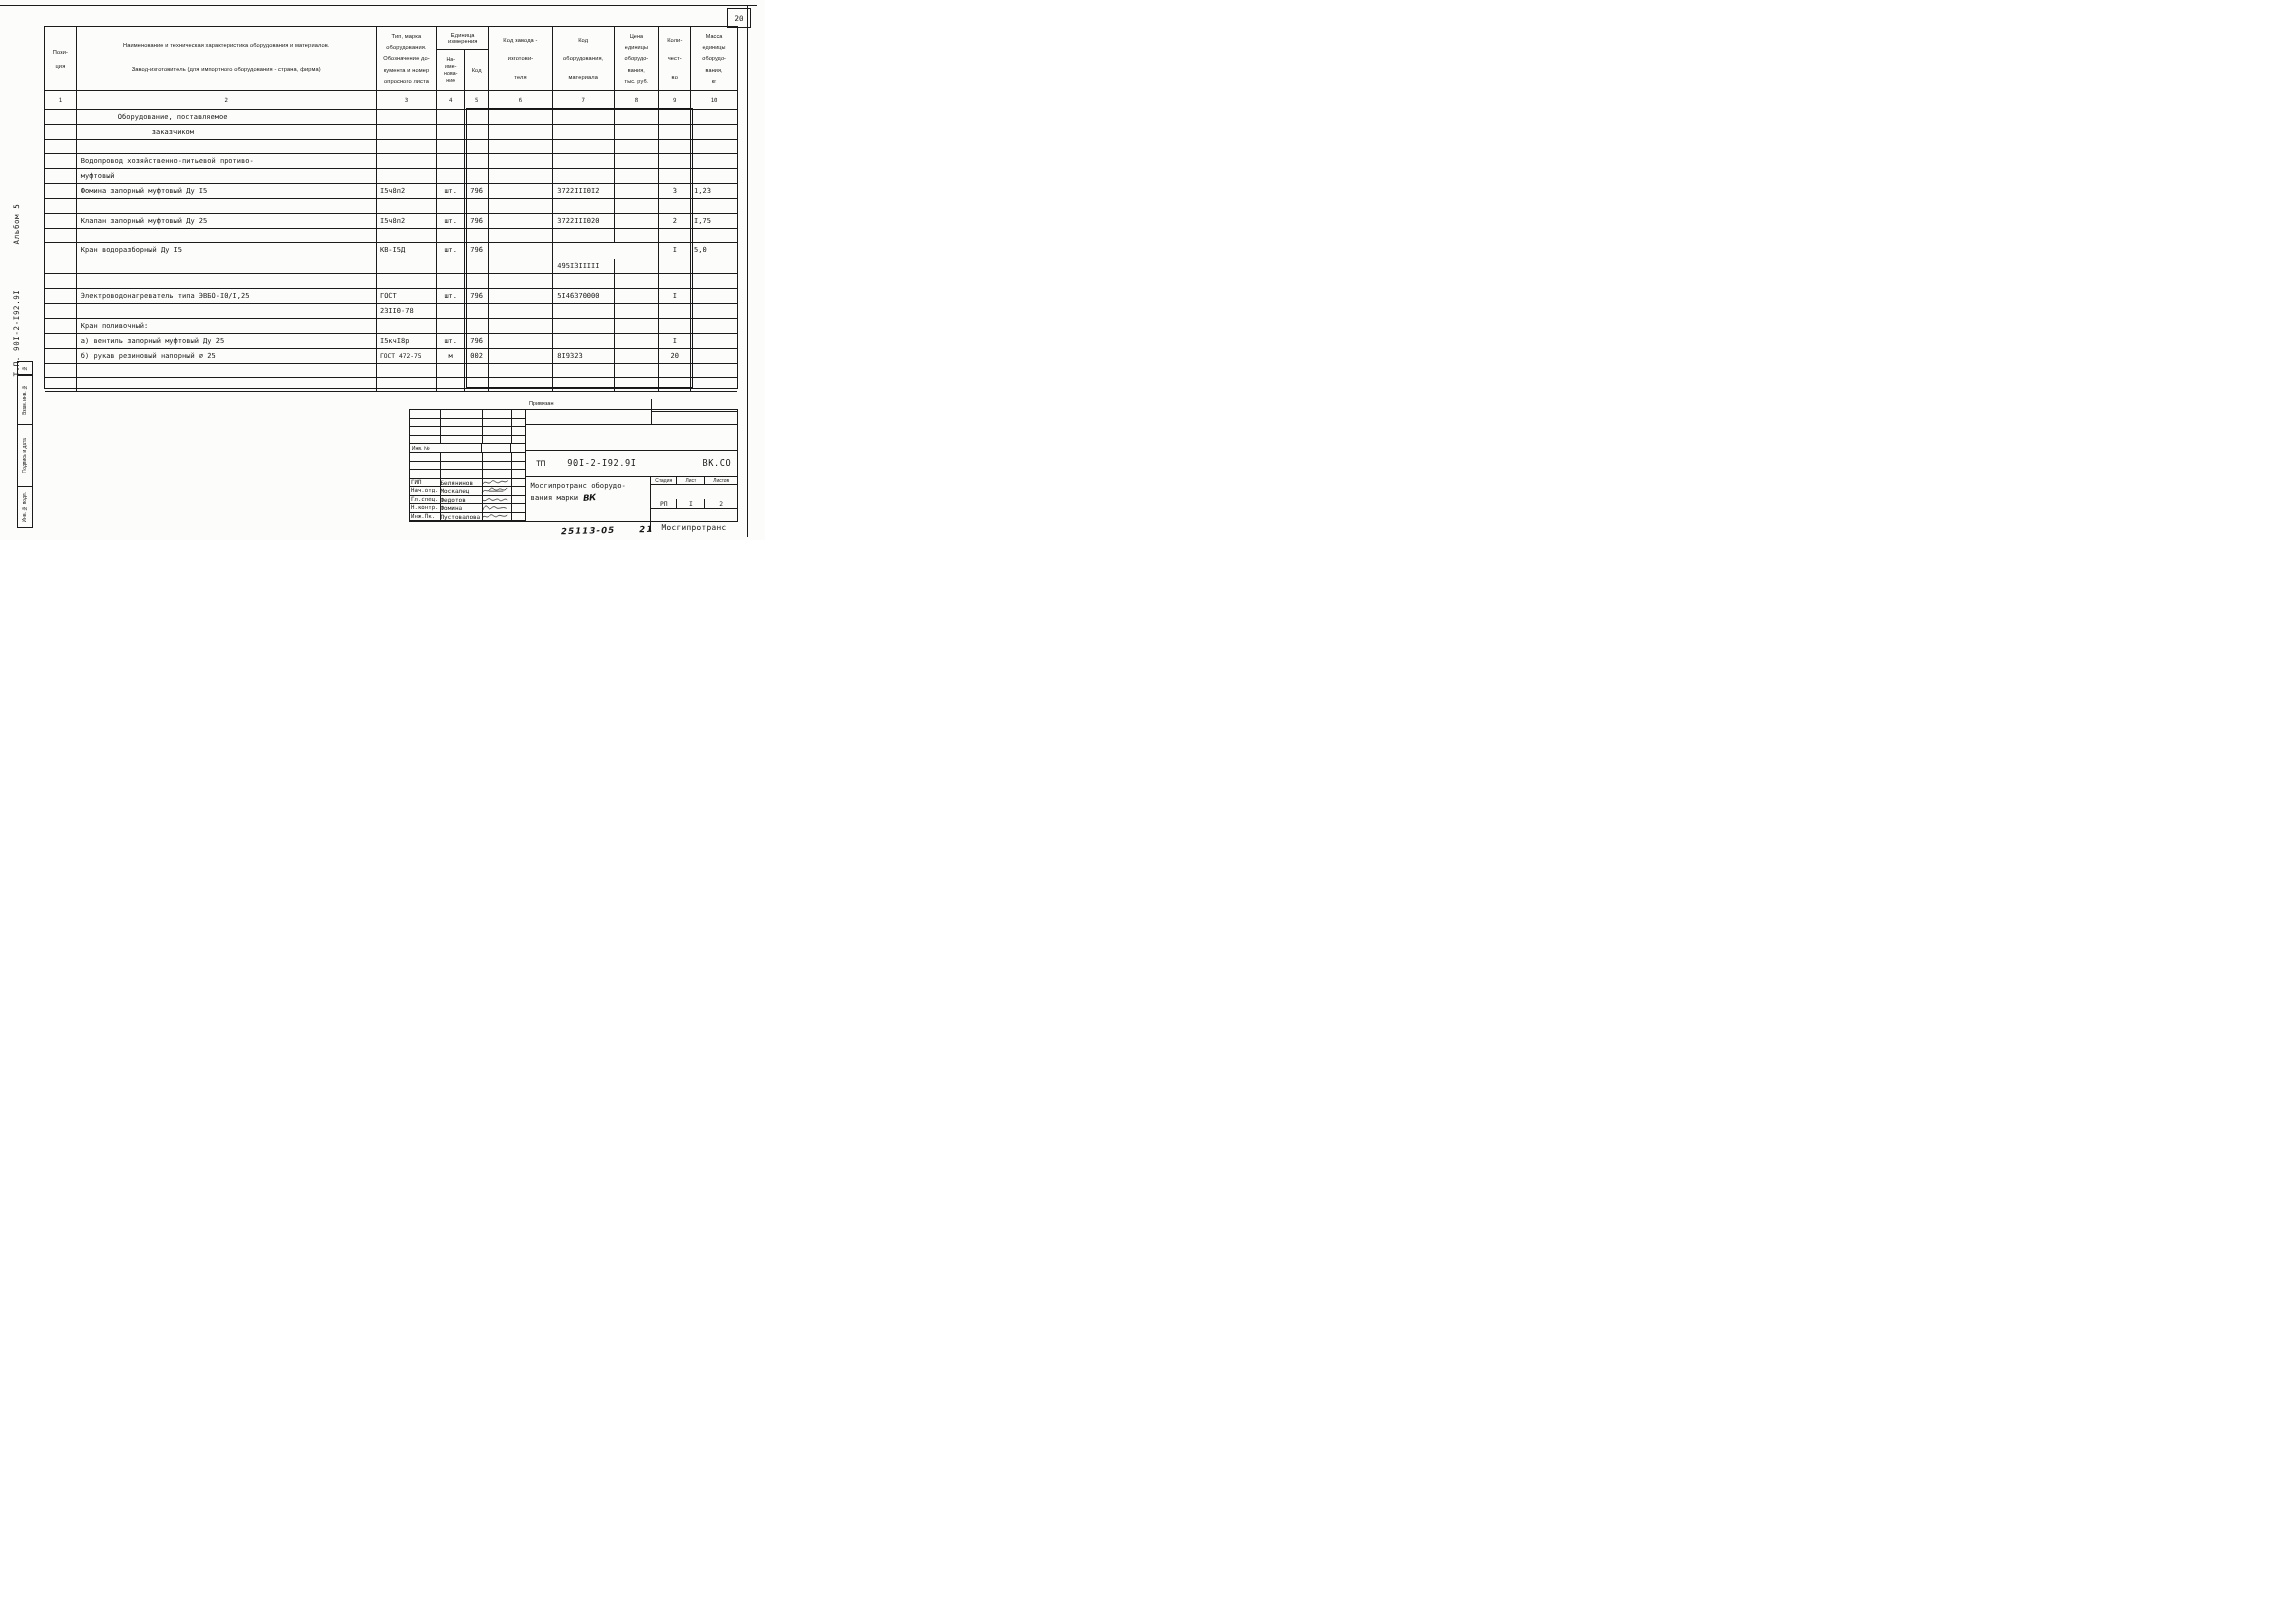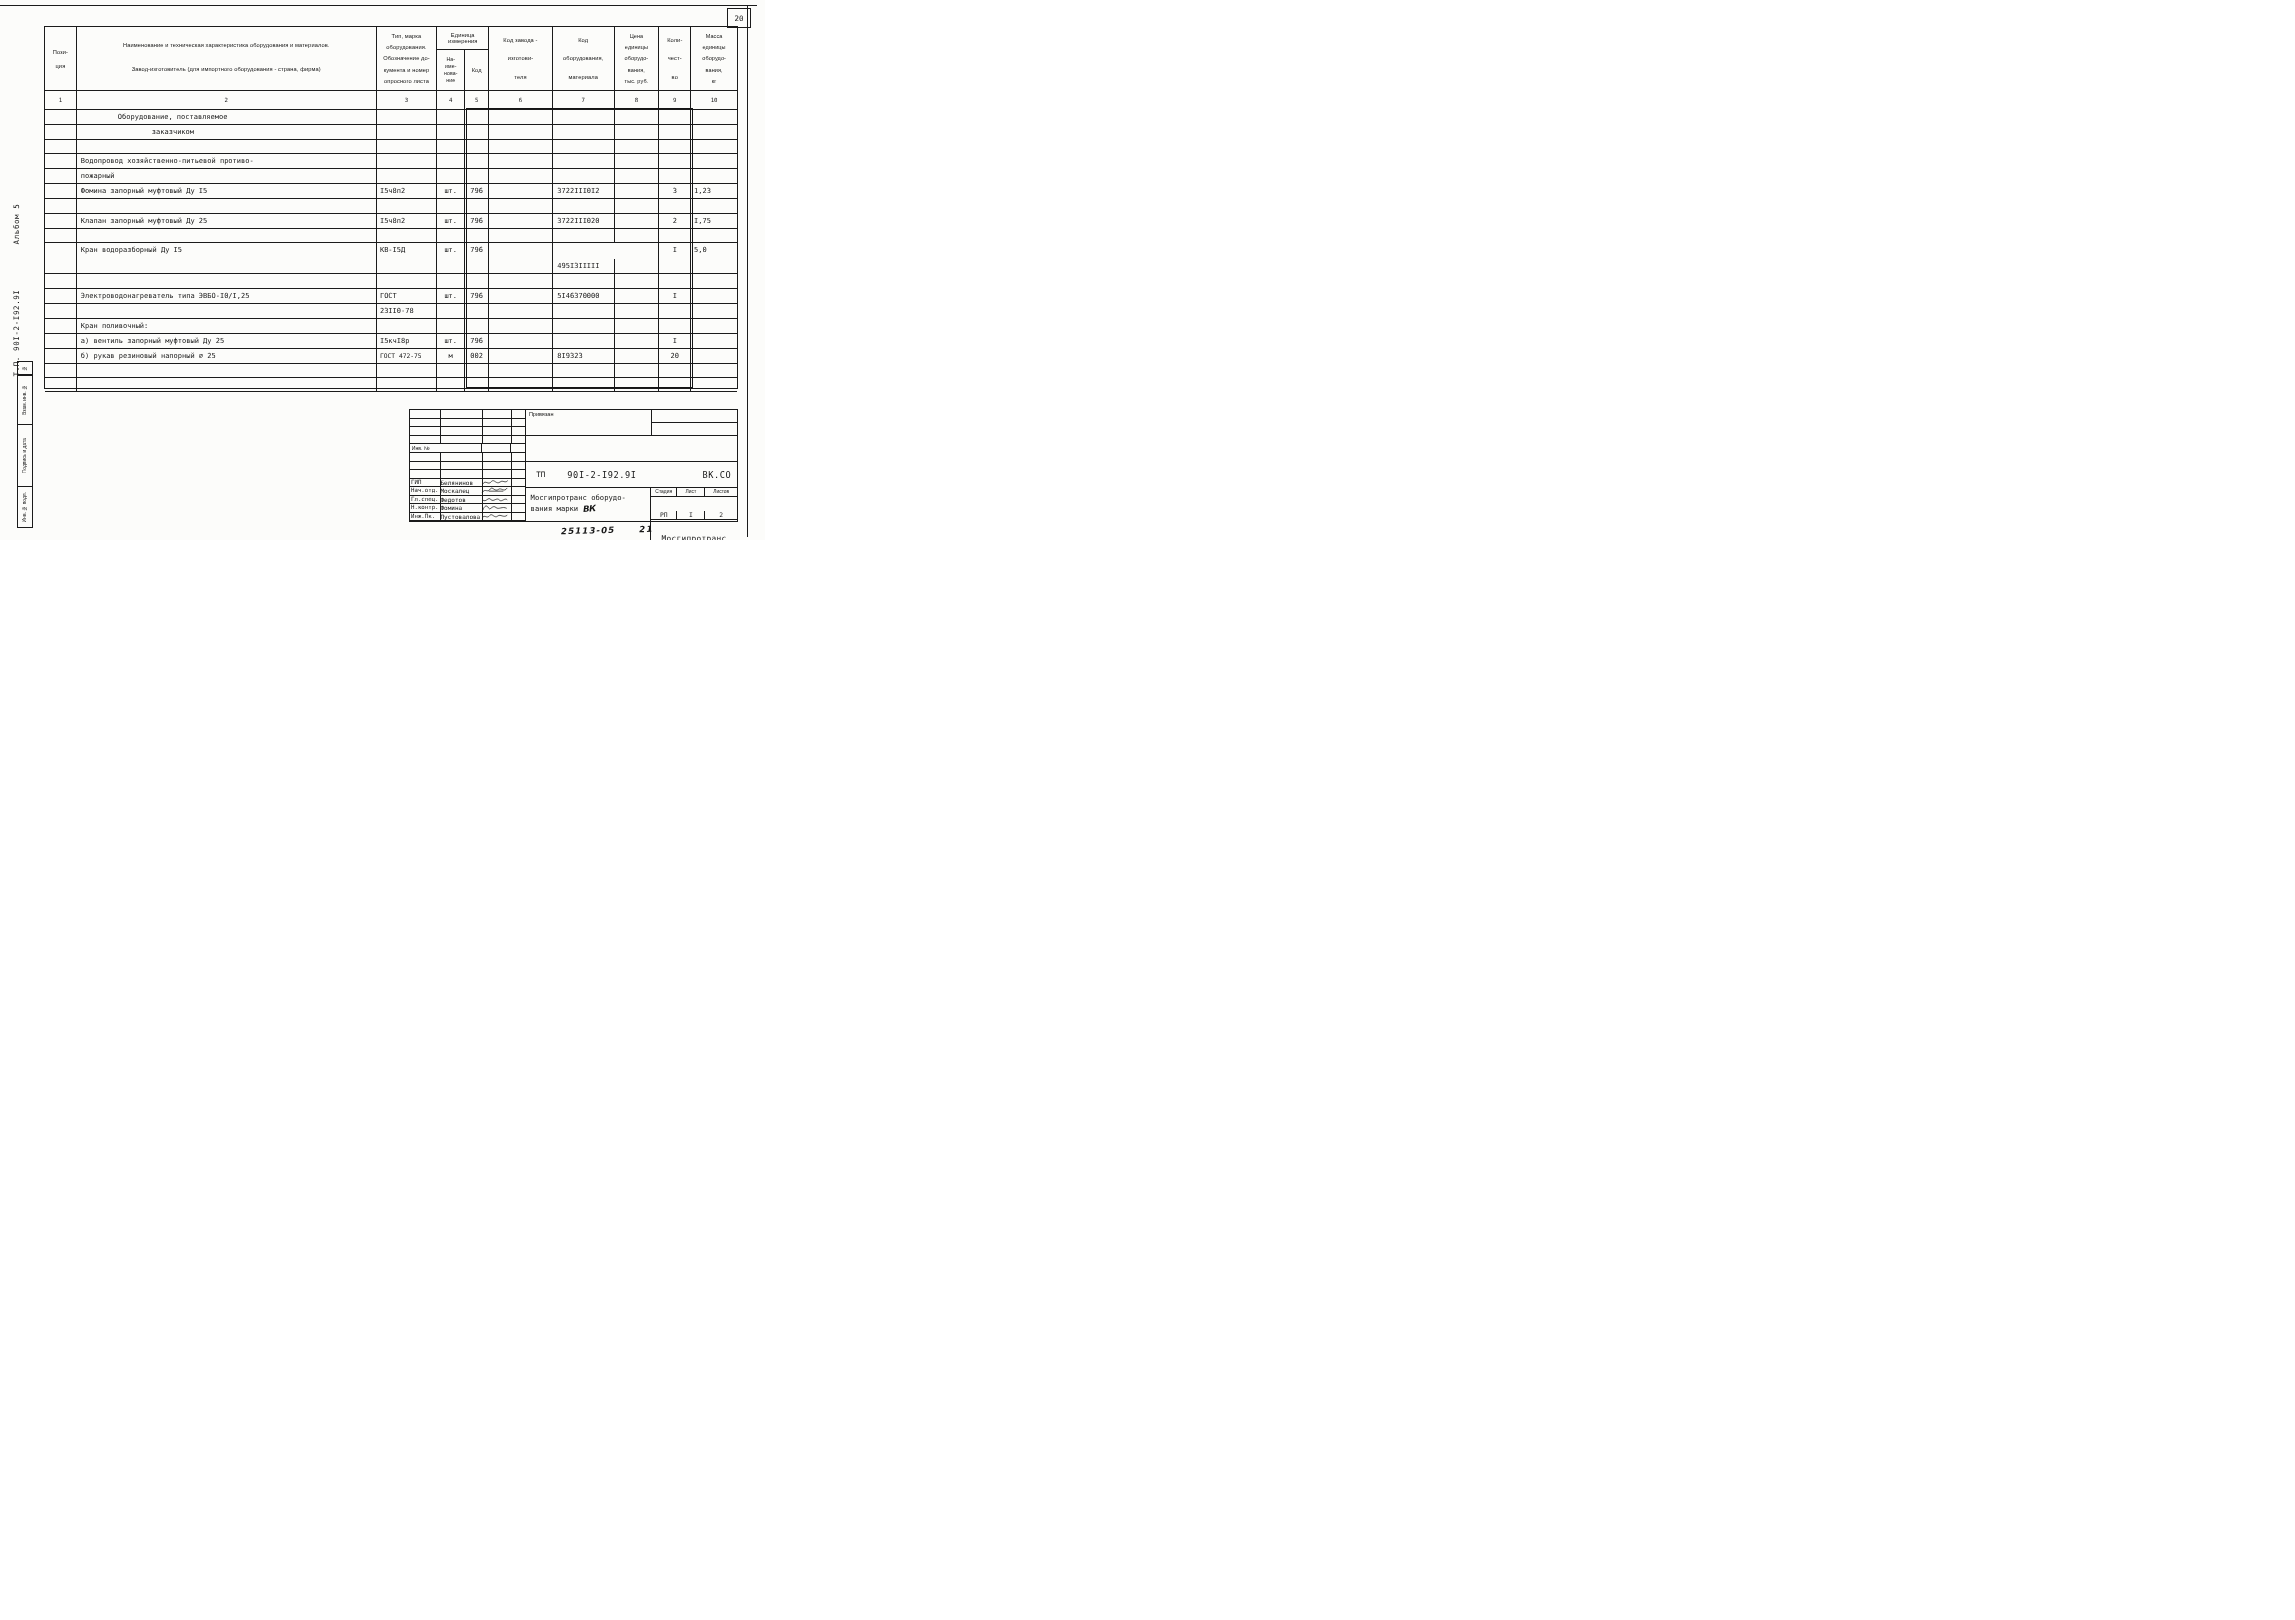--- a/index.html
+++ b/index.html
@@ -60,21 +60,21 @@
   .lrow{display:flex;flex:0 0 8.6px;box-sizing:border-box;}
   .lrow div{border-right:0.6px solid #1b1b1b;border-bottom:0.6px solid #1b1b1b;box-sizing:border-box;}
   .lrow div:last-child{border-right:none;}
   .ca{width:30.5px;} .cb{width:42px;} .cc{width:29px;} .cd{flex:1;}
   .invlabel{width:72px;font-family:"Liberation Sans",sans-serif;font-size:5.2px;padding:0.6px 0 0 1.7px;}
   .lrow.staff{flex:1;font-size:6px;line-height:7.5px;white-space:nowrap;}
   .lrow.staff .ca{font-size:5.7px;padding-left:1.1px;}
   .lrow.staff .cb{overflow:visible;}
   .lrow.staff .cc{position:relative;}
   .sig{position:absolute;left:-3.4px;top:-1.1px;}
-  .rarea{flex:1;display:flex;flex-direction:column;}
+  .rarea{flex:1;display:flex;flex-direction:column;justify-content:center;}
   .pband{flex:0 0 26px;display:flex;border-bottom:1.1px solid #1b1b1b;box-sizing:border-box;}
   .pcell-left{width:126px;border-right:0.6px solid #1b1b1b;box-sizing:border-box;
     font-family:"Liberation Sans",sans-serif;font-size:5.5px;padding:1.1px 0 0 2.9px;}
   .pcell-right{flex:1;display:flex;flex-direction:column;}
   .pcell-right .half{flex:1;border-bottom:0.6px solid #1b1b1b;}
   .pcell-right .half:last-child{border-bottom:none;}
   .eband{flex:0 0 26px;border-bottom:1.1px solid #1b1b1b;box-sizing:border-box;}
   .tband{flex:0 0 26px;display:flex;align-items:center;border-bottom:1.1px solid #1b1b1b;box-sizing:border-box;font-size:8.6px;}
   .tband .tp{margin-left:10.3px;font-size:7.5px;}
   .tband .docnum{margin-left:22px;letter-spacing:0.6px;}
@@ -247,21 +247,21 @@
           <div style="width: 28px; text-align: center;"></div>
           <div style="width: 24px; text-align: center;"></div>
           <div style="width: 64px;"></div>
           <div style="width: 62px; padding-left: 4.6px;"></div>
           <div style="width: 45px;"></div>
           <div style="width: 32px; text-align: center;"></div>
           <div style="width: 46px; padding-left: 2.9px;"></div>
         </div>
         <div class="mrow">
           <div style="width: 32px;"></div>
-          <div style="width: 301px; padding-left: 4px;">пожарный</div>
+          <div style="width: 301px; padding-left: 4px;">муфтовый</div>
           <div style="width: 61px; padding-left: 3.4px; font-size: 7px;"></div>
           <div style="width: 28px; text-align: center;"></div>
           <div style="width: 24px; text-align: center;"></div>
           <div style="width: 64px;"></div>
           <div style="width: 62px; padding-left: 4.6px;"></div>
           <div style="width: 45px;"></div>
           <div style="width: 32px; text-align: center;"></div>
           <div style="width: 46px; padding-left: 2.9px;"></div>
         </div>
         <div class="mrow">

